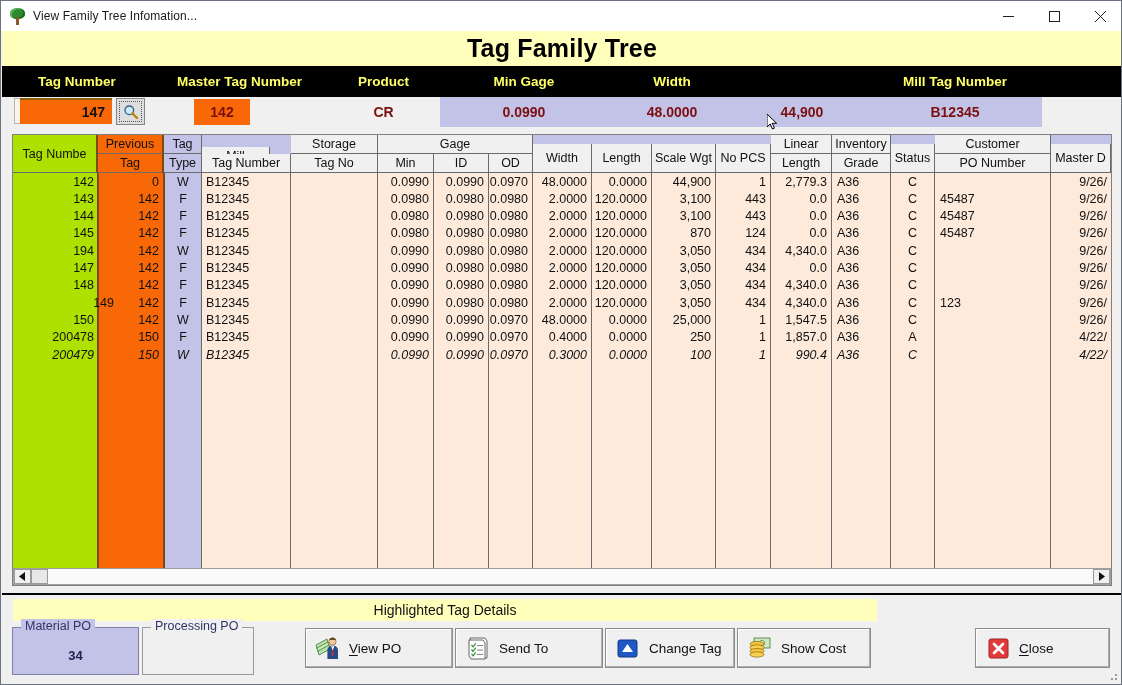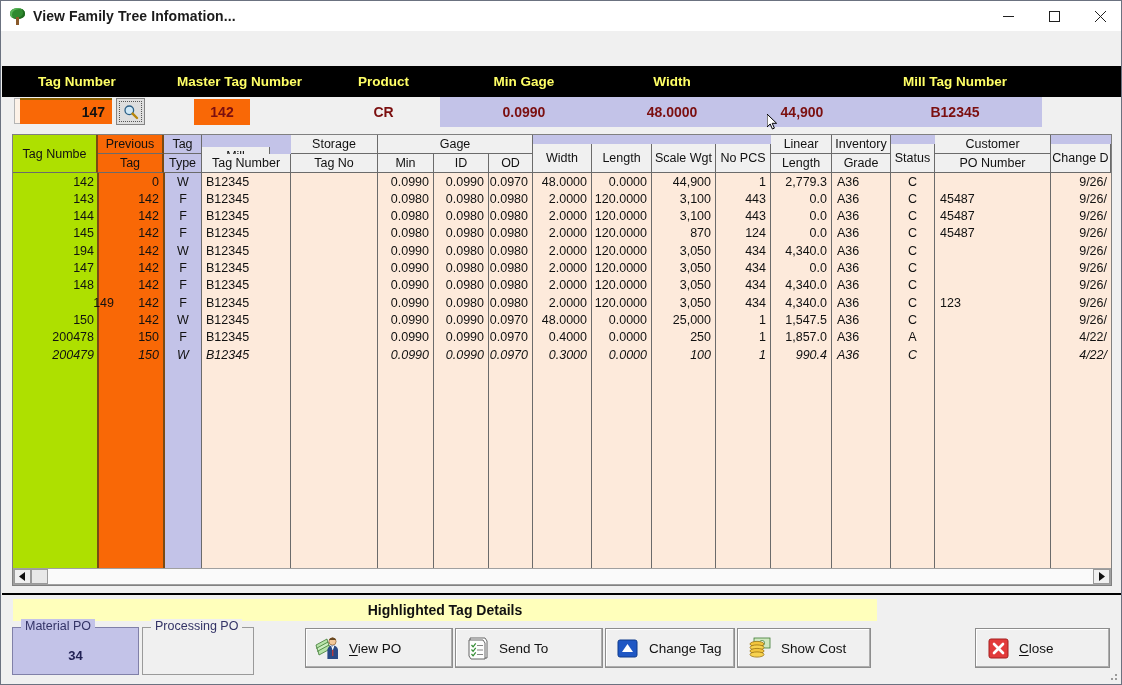--- a/index.html
+++ b/index.html
@@ -42,24 +42,23 @@
     background: #2f8a2f;
     border-radius: 50% 50% 45% 45%;
     box-shadow: inset -2px -1px 0 #1f6b1f, inset 2px 1px 0 #56b356;
   }
   .tb-icon .trunk {
     position: absolute; left: 7px; top: 9px;
     width: 3px; height: 8px;
     background: #8a5a2b;
   }
   .tb-title {
-    font-size: 14px;
+    font-size: 12px;
     color: #1b1b1b;
     letter-spacing: .1px;
-    font-weight: bold;
   }
   .winbtns {
     position: absolute; right: 0; top: 0;
     height: 30px; display: flex;
   }
   .winbtn {
     width: 46px; height: 30px;
     display: flex; align-items: center; justify-content: center;
     color: #202020;
   }
@@ -256,21 +255,21 @@
     left: 1px; top: 594px;
     width: 1120px; height: 89px;
     background: #f0f0f0;
   }
   .sub-banner {
     position: absolute;
     left: 11px; top: 4px;
     width: 864px; height: 22px;
     background: #ffffbb;
     display: flex; align-items: center; justify-content: center;
-    font-size: 14px; font-weight: bold; color: #111;
+    font-size: 14px; font-weight: normal; color: #111;
   }
   .po-group {
     position: absolute;
     box-sizing: border-box;
     border: 1px solid #9a9a9a;
   }
   .po-group.sel {
     background: #c3c3e8;
     border-color: #8080a8;
   }
@@ -347,20 +346,23 @@
       </div>
       <div class="winbtn close">
         <svg width="11" height="11" viewBox="0 0 11 11">
           <line x1="0" y1="0" x2="11" y2="11" stroke="currentColor" stroke-width="1"></line>
           <line x1="11" y1="0" x2="0" y2="11" stroke="currentColor" stroke-width="1"></line>
         </svg>
       </div>
     </div>
   </div>
 
+  <div class="banner">
+    <span class="banner-title">Tag Family Tree</span>
+  </div>
 
   <div class="sumhdr">
     <div class="cell" style="left:0px;width:150px;">Tag Number</div>
     <div class="cell" style="left:150px;width:175px;">Master Tag Number</div>
     <div class="cell" style="left:325px;width:113px;">Product</div>
     <div class="cell" style="left:438px;width:168px;">Min Gage</div>
     <div class="cell" style="left:606px;width:128px;">Width</div>
     <div class="cell" style="left:734px;width:132px;margin-top:36px;">Scale</div>
     <div class="cell" style="left:866px;width:174px;">Mill Tag Number</div>
   </div>
@@ -451,21 +453,21 @@
       <div class="hcell" style="left:819px;top:0px;width:59px;height:19px;">Inventory</div>
       <div class="hcell" style="left:819px;top:19px;width:59px;height:19px;">Grade</div>
 
       <div class="hcell lavtop" style="left:878px;top:0px;width:44px;height:9px;"></div>
       <div class="hcell" style="left:878px;top:9px;width:44px;height:29px;">Status</div>
 
       <div class="hcell" style="left:922px;top:0px;width:116px;height:19px;">Customer</div>
       <div class="hcell" style="left:922px;top:19px;width:116px;height:19px;">PO Number</div>
 
       <div class="hcell lavtop" style="left:1038px;top:0px;width:60px;height:9px;"></div>
-      <div class="hcell" style="left:1038px;top:9px;width:60px;height:29px;">Change D</div>
+      <div class="hcell" style="left:1038px;top:9px;width:60px;height:29px;">Master D</div>
     </div>
 
     <div id="rows-host" style="position:absolute;left:0;top:38px;width:1098px;">
         <div class="row" style="top: 0px;">
           <div class="c r" style="left: 0px; width: 84px;">142</div>
           <div class="c r" style="left: 86px; width: 63px;">0</div>
           <div class="c ctr" style="left: 152px; width: 36px;">W</div>
           <div class="c l" style="left: 189px; width: 88px;">B12345</div>
           <div class="c l" style="left: 278px; width: 86px;"></div>
           <div class="c r" style="left: 365px; width: 54px;">0.0990</div>

